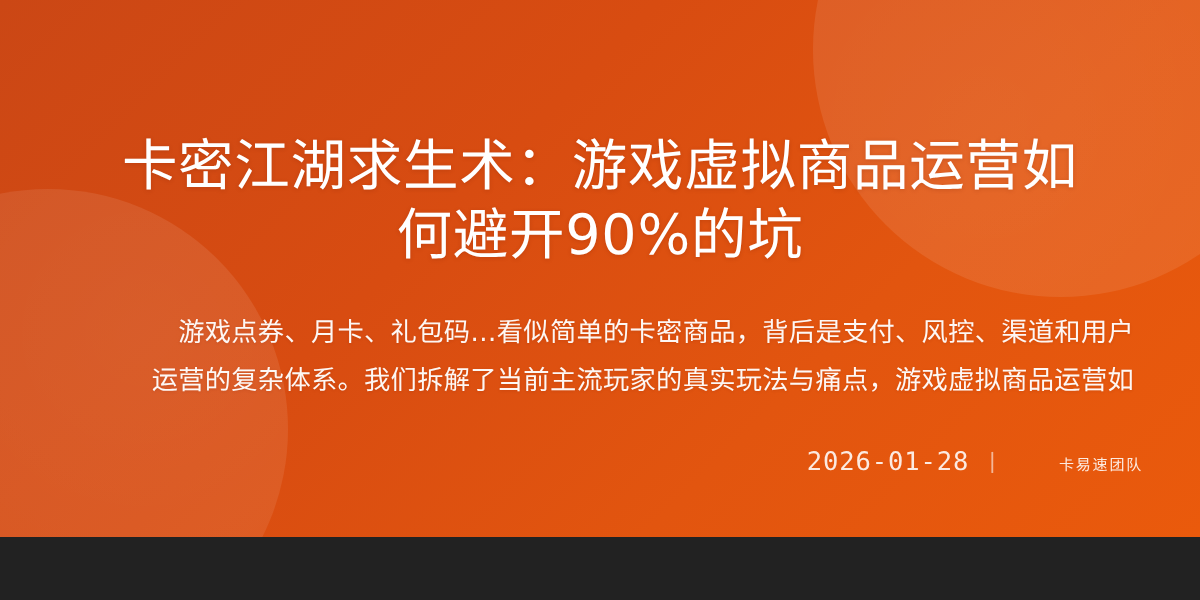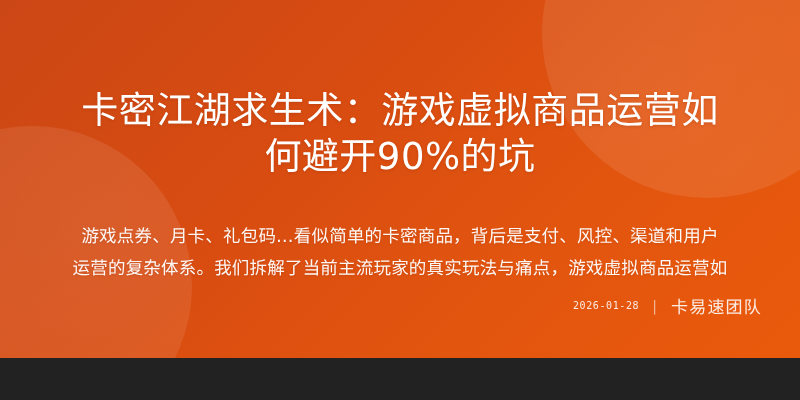--- a/index.html
+++ b/index.html
@@ -64,22 +64,22 @@
     line-height: 46px;
     font-weight: 400;
     letter-spacing: 0.5px;
     margin: 0;
     padding: 0 14px;
     text-shadow: 0 1px 3px rgba(120,30,0,0.22);
     font-family: "DejaVu Sans", "Liberation Sans", sans-serif;
   }
 
   .desc-block {
-    margin-top: 40px;
-    text-align: center;
+    margin-top: 26px;
+    text-align: right;
   }
   .desc {
     color: rgba(255,255,255,0.955);
     font-size: 17.5px;
     line-height: 32px;
     margin: 0;
     padding: 0 6px;
     letter-spacing: 0.2px;
     text-shadow: 0 1px 2px rgba(120,30,0,0.16);
     font-family: "DejaVu Sans", "Liberation Sans", sans-serif;
@@ -92,30 +92,31 @@
     justify-content: flex-end;
     align-items: center;
     gap: 13px;
     color: rgba(255,255,255,0.88);
     font-size: 14px;
     letter-spacing: 1.1px;
     font-family: "DejaVu Sans", "Liberation Sans", sans-serif;
   }
   .footer-date {
     font-family: "DejaVu Sans Mono", "Liberation Mono", monospace;
-    font-size: 10px;
+    font-size: 17px;
     letter-spacing: 0.6px;
   }
   .footer-sep {
     opacity: 0.65;
     font-size: 14px;
   }
   .footer-team {
-    font-size: 17px;
+    font-size: 10px;
     letter-spacing: 1.2px;
+    margin-left: 28px;
   }
 </style>
 </head>
 <body>
 
 <div class="banner">
 
   <div class="blob blob-top-right"></div>
   <div class="blob blob-bottom-left"></div>
 

